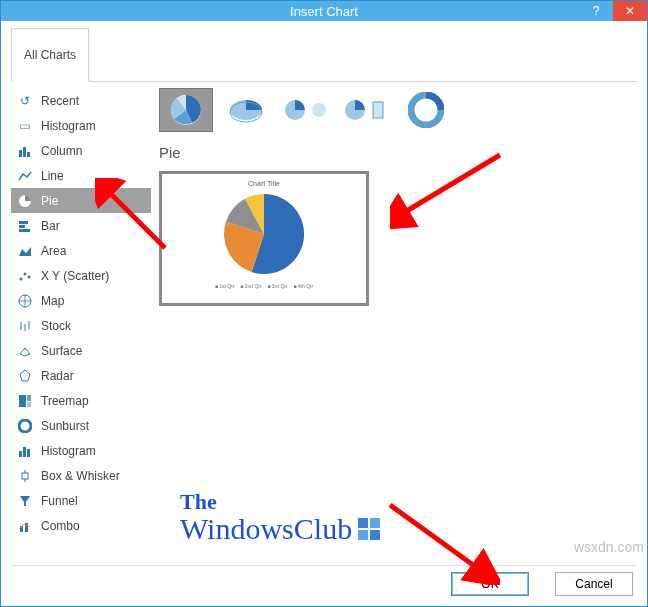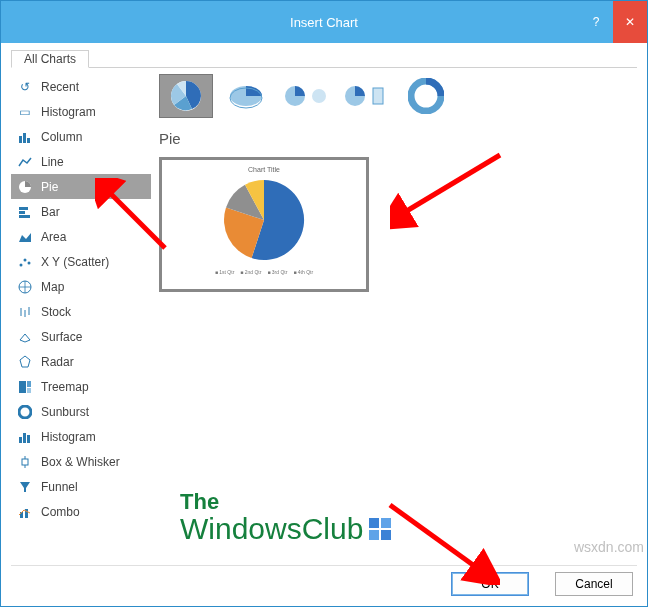--- a/index.html
+++ b/index.html
@@ -15,21 +15,21 @@
     .window {
       border: 1px solid #2c8cc9;
       height: 100%;
       display: flex;
       flex-direction: column;
       background: #fff;
     }
     .titlebar {
       background: #4fb0e8;
       color: #fff;
-      height: 42px;
+      height: 20px;
       display: flex;
       align-items: center;
       justify-content: center;
       position: relative;
     }
     .titlebar-title { font-size: 13px; }
     .tb-controls {
       position: absolute;
       right: 0; top: 0;
       display: flex;
@@ -49,21 +49,21 @@
       padding: 6px 10px 8px 10px;
       display: flex;
       flex-direction: column;
     }
     .tabstrip {
       display: flex;
       border-bottom: 1px solid #d0d0d0;
       margin-bottom: 4px;
     }
     .tab {
-      padding: 1px 12px;
+      padding: 19px 12px;
       border: 1px solid #d0d0d0;
       border-bottom: 1px solid #fff;
       background: #fff;
       font-size: 12px;
       color: #444;
       position: relative;
       top: 1px;
     }
     .body {
       display: flex;
@@ -167,22 +167,22 @@
       box-shadow: 0 0 0 1px #7db7e8 inset;
     }
     .arrow {
       position: absolute;
       pointer-events: none;
     }
     .watermark {
       position: absolute;
       left: 180px;
       top: 490px;
-      font-family: Liberation Sans, sans-serif;
-      color: #15803d;
+      font-family: Liberation Serif, serif;
+      color: #1d4ed8;
       line-height: 1.05;
     }
     .watermark .t { font-size: 22px; font-weight: 600; }
     .watermark .b { font-size: 30px; font-weight: 400; display:flex; align-items:center; gap:4px;}
     .url-tag {
       position: absolute;
       right: 4px;
       bottom: 52px;
       font-size: 14px;
       color: #c0c0c0;

